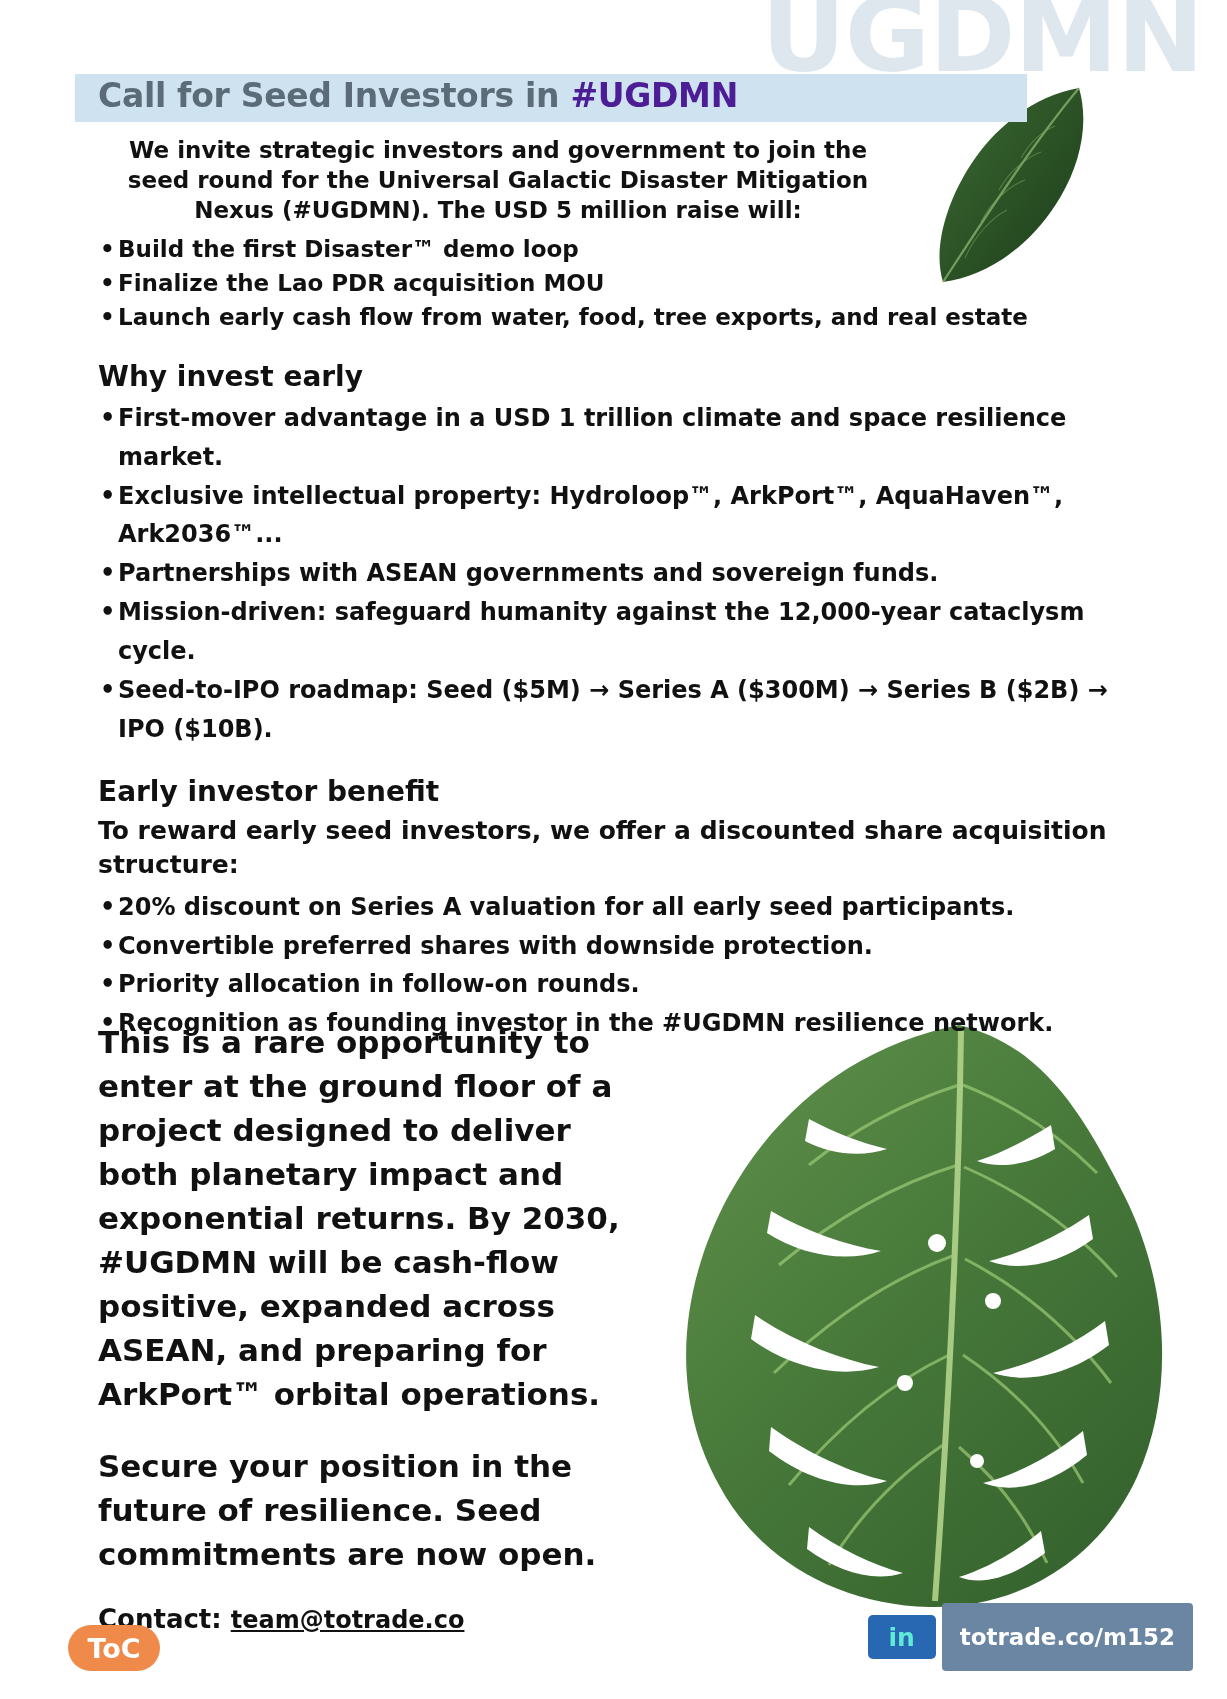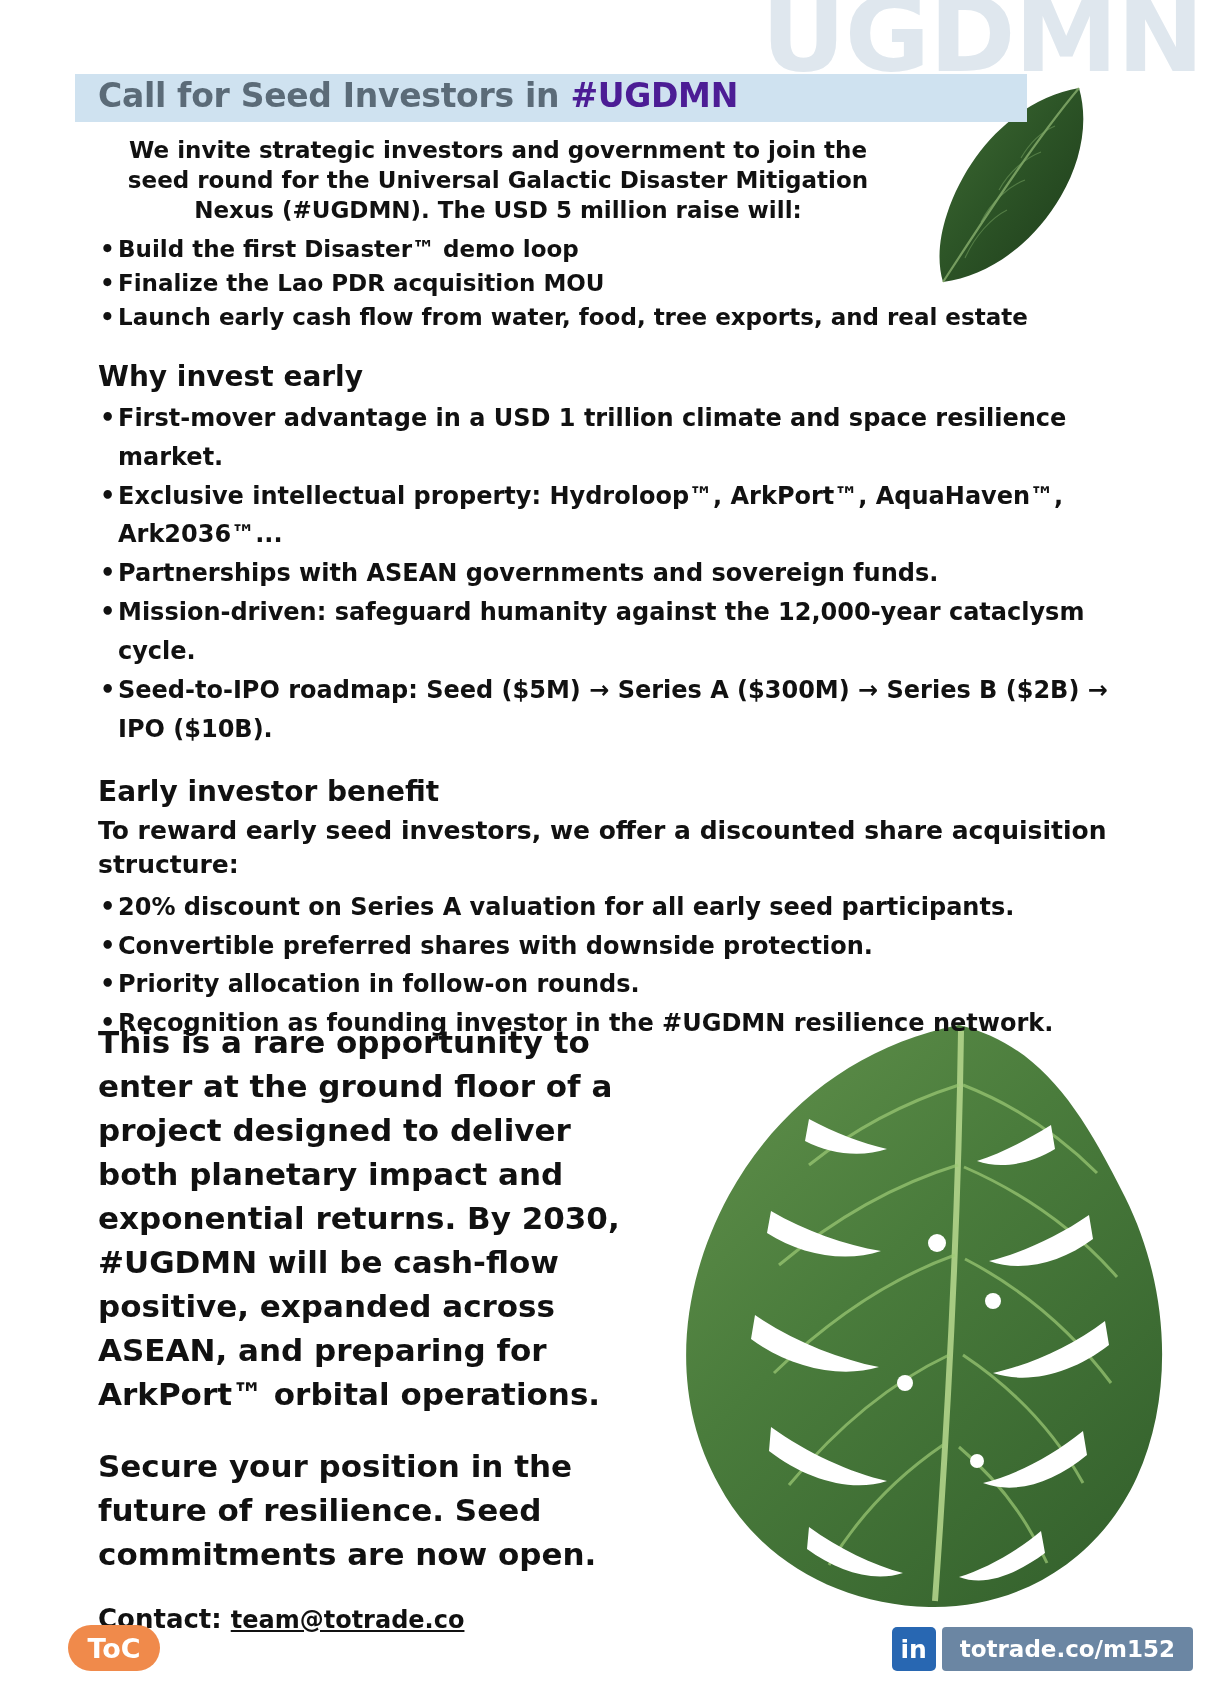--- a/index.html
+++ b/index.html
@@ -178,41 +178,41 @@
   }
   .footer-right {
     position: absolute;
     right: 34px;
     bottom: 28px;
     display: flex;
     align-items: center;
     z-index: 5;
   }
   .li-icon {
-    width: 44px;
+    width: 68px;
     height: 44px;
     background: #2867b2;
     border-radius: 5px;
-    color: #ffffff;
+    color: #5eead4;
     font-size: 25px;
     font-weight: 700;
     display: flex;
     align-items: center;
     justify-content: center;
     font-family: "DejaVu Sans", sans-serif;
   }
   .url-pill {
     height: 44px;
     background: #6b86a3;
     color: #ffffff;
     font-size: 23px;
     font-weight: 700;
     display: flex;
     align-items: center;
-    padding: 0 18px;
+    padding: 12px 18px;
     border-radius: 4px;
     margin-left: 6px;
   }
 </style>
 </head>
 <body>
 
 <div class="page">
 
   <div class="watermark">UGDMN</div>

